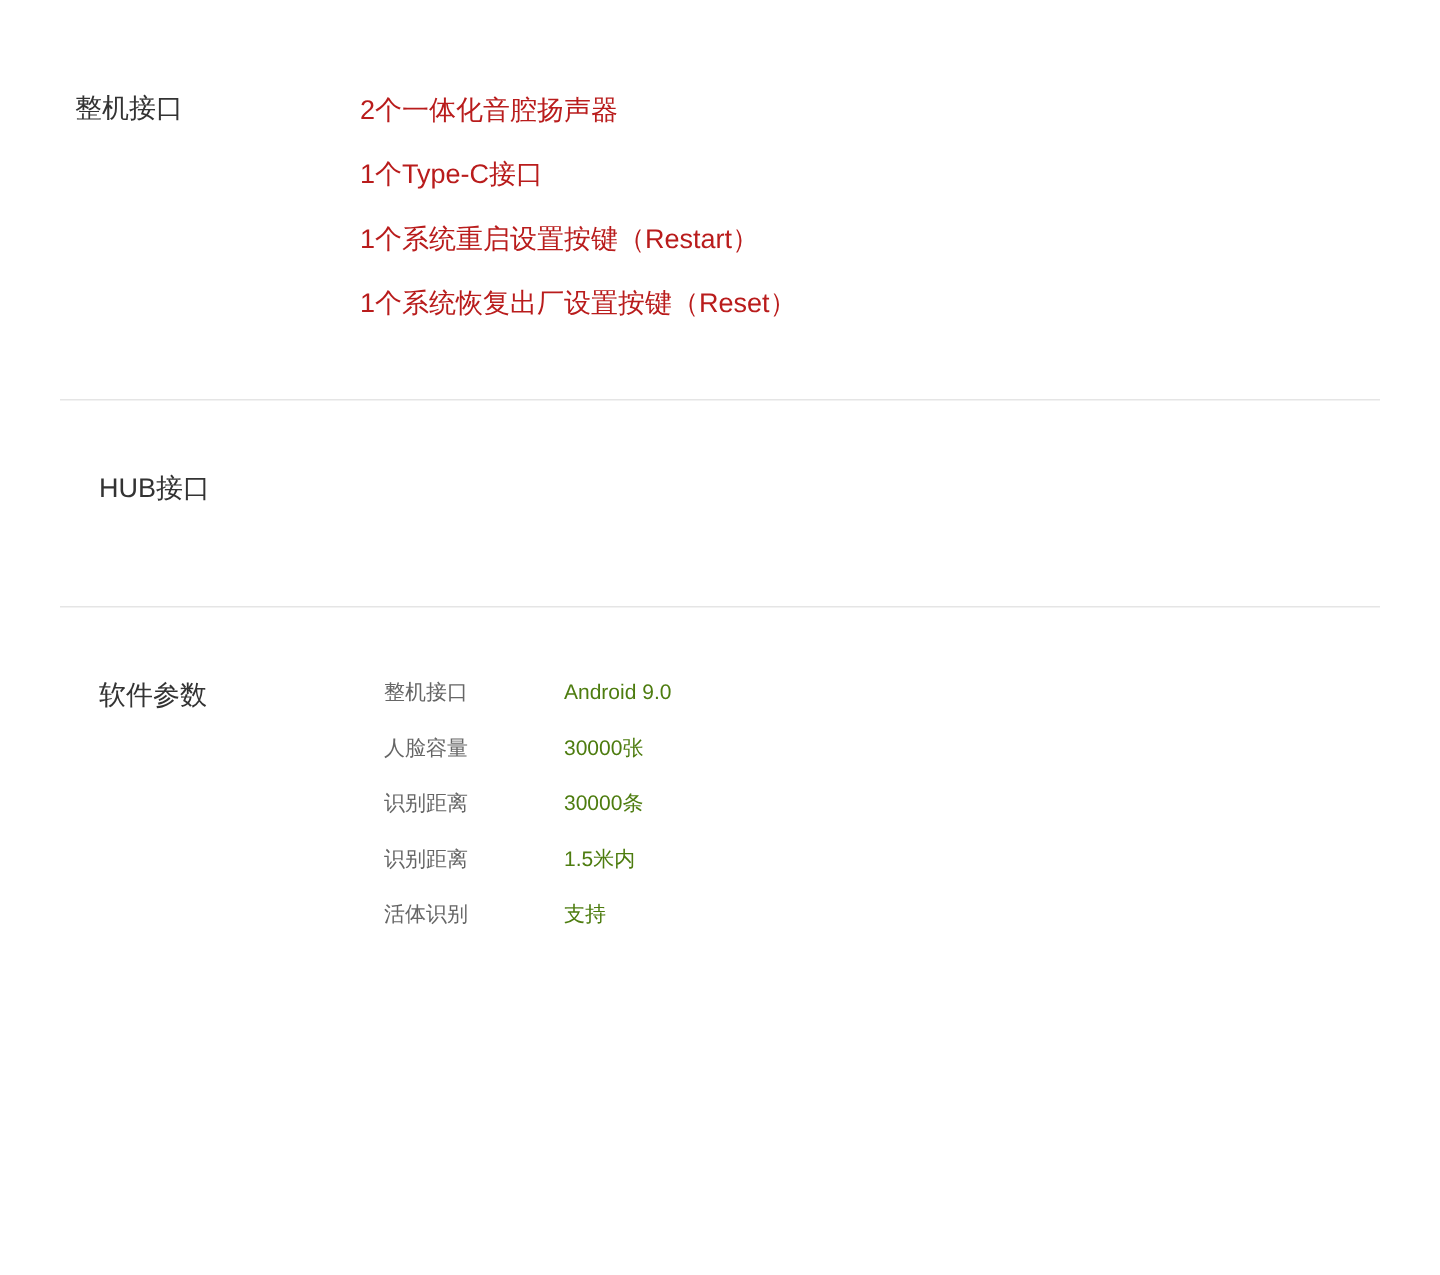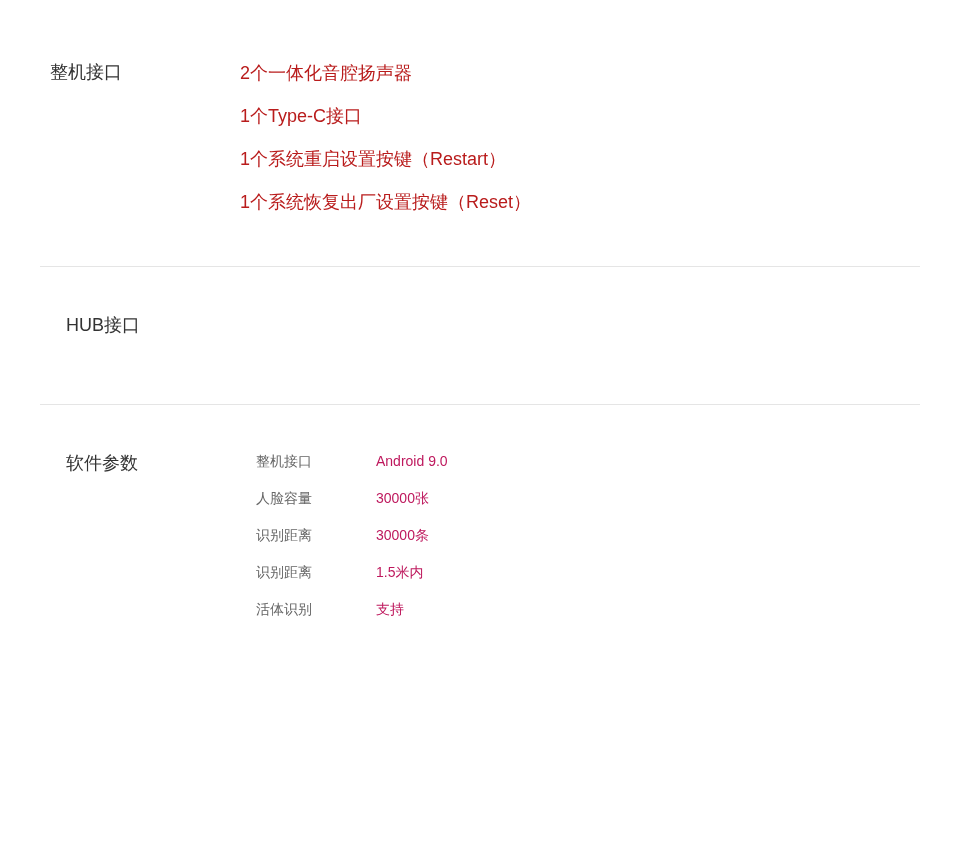--- a/index.html
+++ b/index.html
@@ -55,21 +55,21 @@
     }
     .spec-row:last-child {
       margin-bottom: 0;
     }
     .spec-label {
       width: 120px;
       flex-shrink: 0;
       color: #666666;
     }
     .spec-value {
-      color: #be185d;
+      color: #4d7c0f;
     }
   </style>
 </head>
 <body>
 
 <div class="spec-section">
   <div class="section-title">整机接口</div>
   <div class="section-content">
     <div class="spec-line">2个一体化音腔扬声器</div>
     <div class="spec-line">1个Type-C接口</div>

